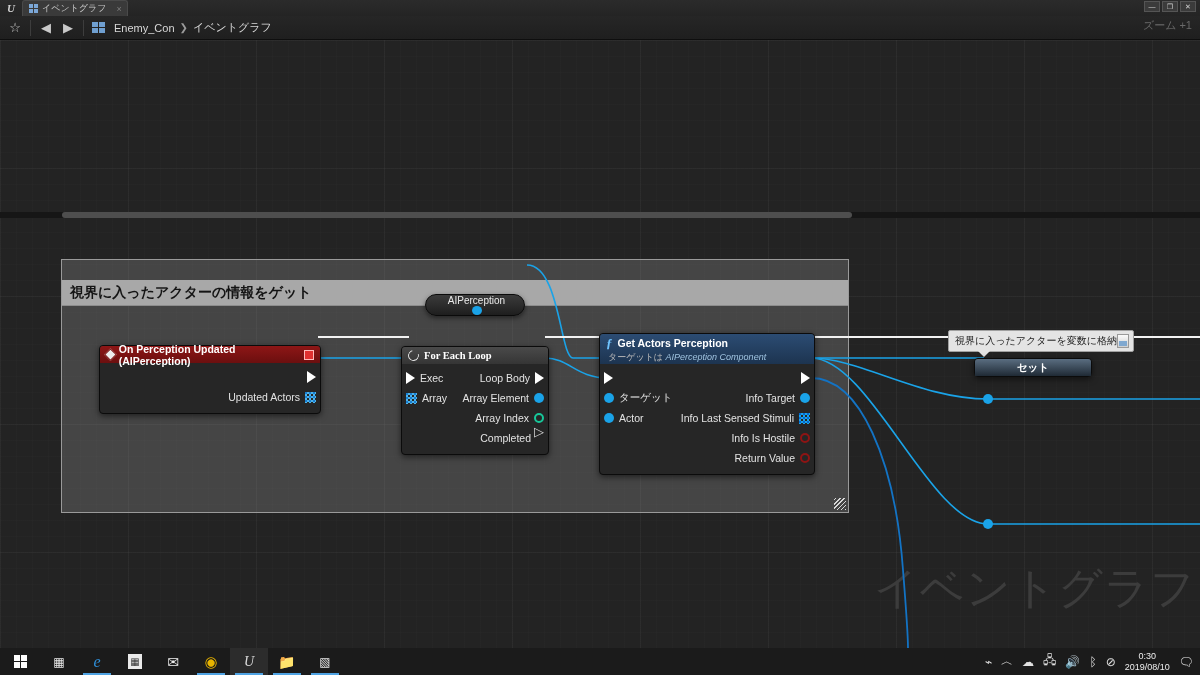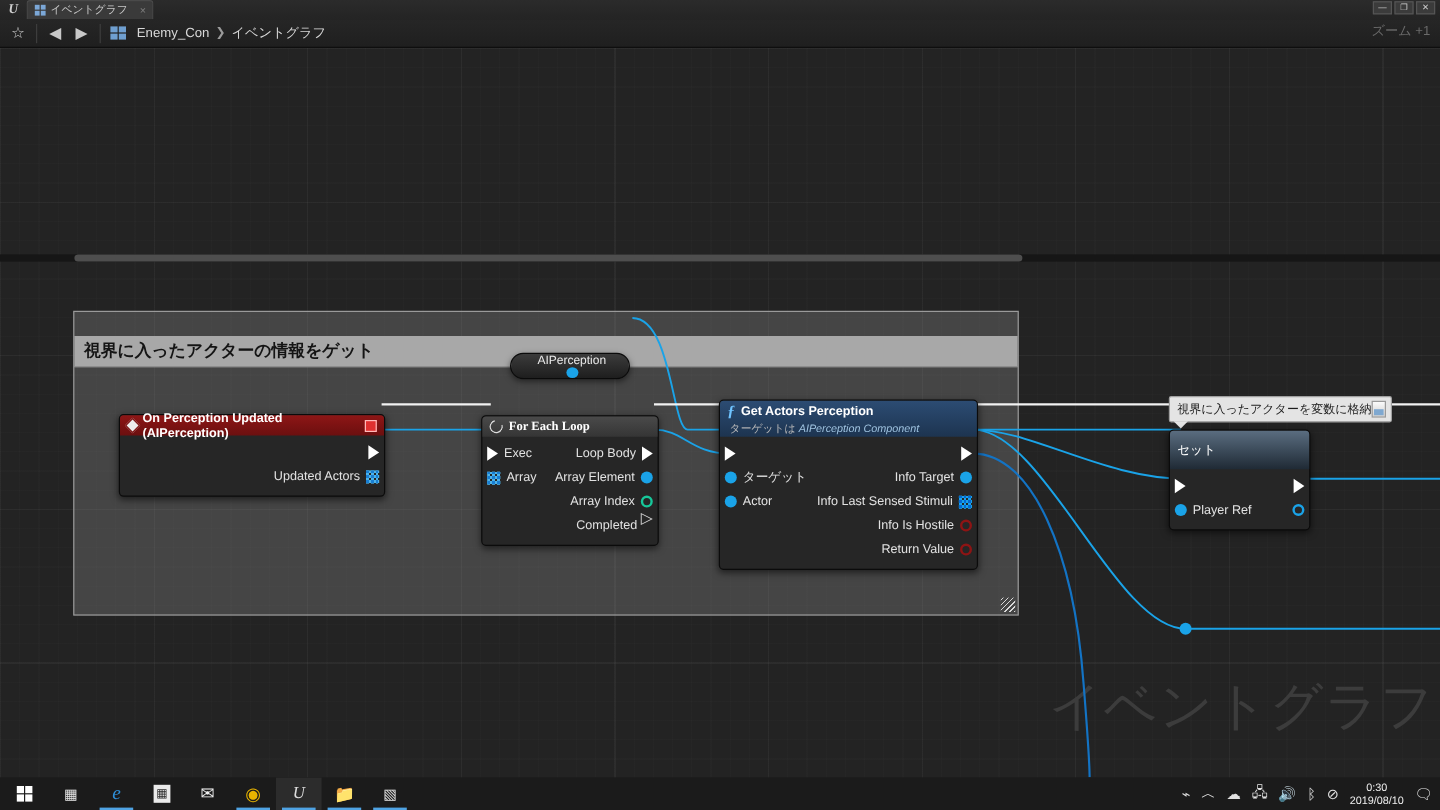--- a/index.html
+++ b/index.html
@@ -202,38 +202,38 @@
     padding:2px 6px;
   }
   .fn-icon { color:#6fc4ff; font-style:italic; font-size:13px; font-family:"Liberation Serif",serif; margin-right:5px; }
   .node-head-line { display:flex; align-items:center; }
   .node-subtitle { font-size:9px; color:#9fc3e0; font-weight:normal; font-style:italic; padding-left:2px; }
   .node-subtitle b { font-style:normal; font-weight:normal; color:#b9b9b9; }
 
   
   #node-set { left:974px; top:318px; width:118px; }
   #node-set .node-head {
-    height:32px; background: linear-gradient(#5a6d80,#1f2a35);
-    justify-content:flex-start; font-weight:normal;
+    height:17px; background: linear-gradient(#5a6d80,#1f2a35);
+    justify-content:center; font-weight:bold;
   }
 
   
   #node-aiperception {
     position:absolute; left:425px; top:254px; width:100px; height:22px;
     border-radius:11px; border:1px solid #0a0a0a;
     background: linear-gradient(#3b3b3b,#1e1e1e);
     display:flex; align-items:center; justify-content:space-between;
     padding:0 7px 0 10px; font-size:10px; color:#eaeaea;
     box-shadow: 0 2px 5px rgba(0,0,0,.5);
     flex-direction: column;
   }
 
   
   .bubble {
-    position:absolute; left:974px; top:290px; width:186px; height:22px;
+    position:absolute; left:948px; top:290px; width:186px; height:22px;
     background:#e4e4e4; border:1px solid #a0a0a0; border-radius:2px;
     display:flex; align-items:center; padding:0 4px 0 6px;
     font-size:10px; color:#1c1c1c; white-space:nowrap;
   }
   .bubble-icon {
     margin-left:auto; width:12px; height:14px;
     background:linear-gradient(#fbfbfb,#cfcfcf); border:1px solid #9a9a9a;
     position:relative;
   }
   .bubble-icon::after{
@@ -504,39 +504,20 @@
     <div class="bubble">
       <span>視界に入ったアクターを変数に格納</span>
       <span class="bubble-icon"></span>
     </div>
     <div class="bubble-tail"></div>
 
     <div class="node" id="node-set">
       <div class="node-head">
         <span>セット</span>
       </div>
-      <div class="node-body">
-        <div class="row">
-          <span class="side">
-            <span class="pin-exec"></span>
-          </span>
-          <span class="side right">
-            <span class="pin-exec"></span>
-          </span>
-        </div>
-        <div class="row">
-          <span class="side">
-            <span class="pin-obj"></span>
-            <span class="pinlabel">Player Ref</span>
-          </span>
-          <span class="side right">
-            <span class="pin-obj hollow"></span>
-          </span>
-        </div>
-      </div>
     </div>
 
   </div>
 
   <div class="taskbar">
     <div class="start">
         <i></i>
       </div>
     <div class="tb-app">
         <span class="ic" style="color:#e8e8e8">▦</span>

